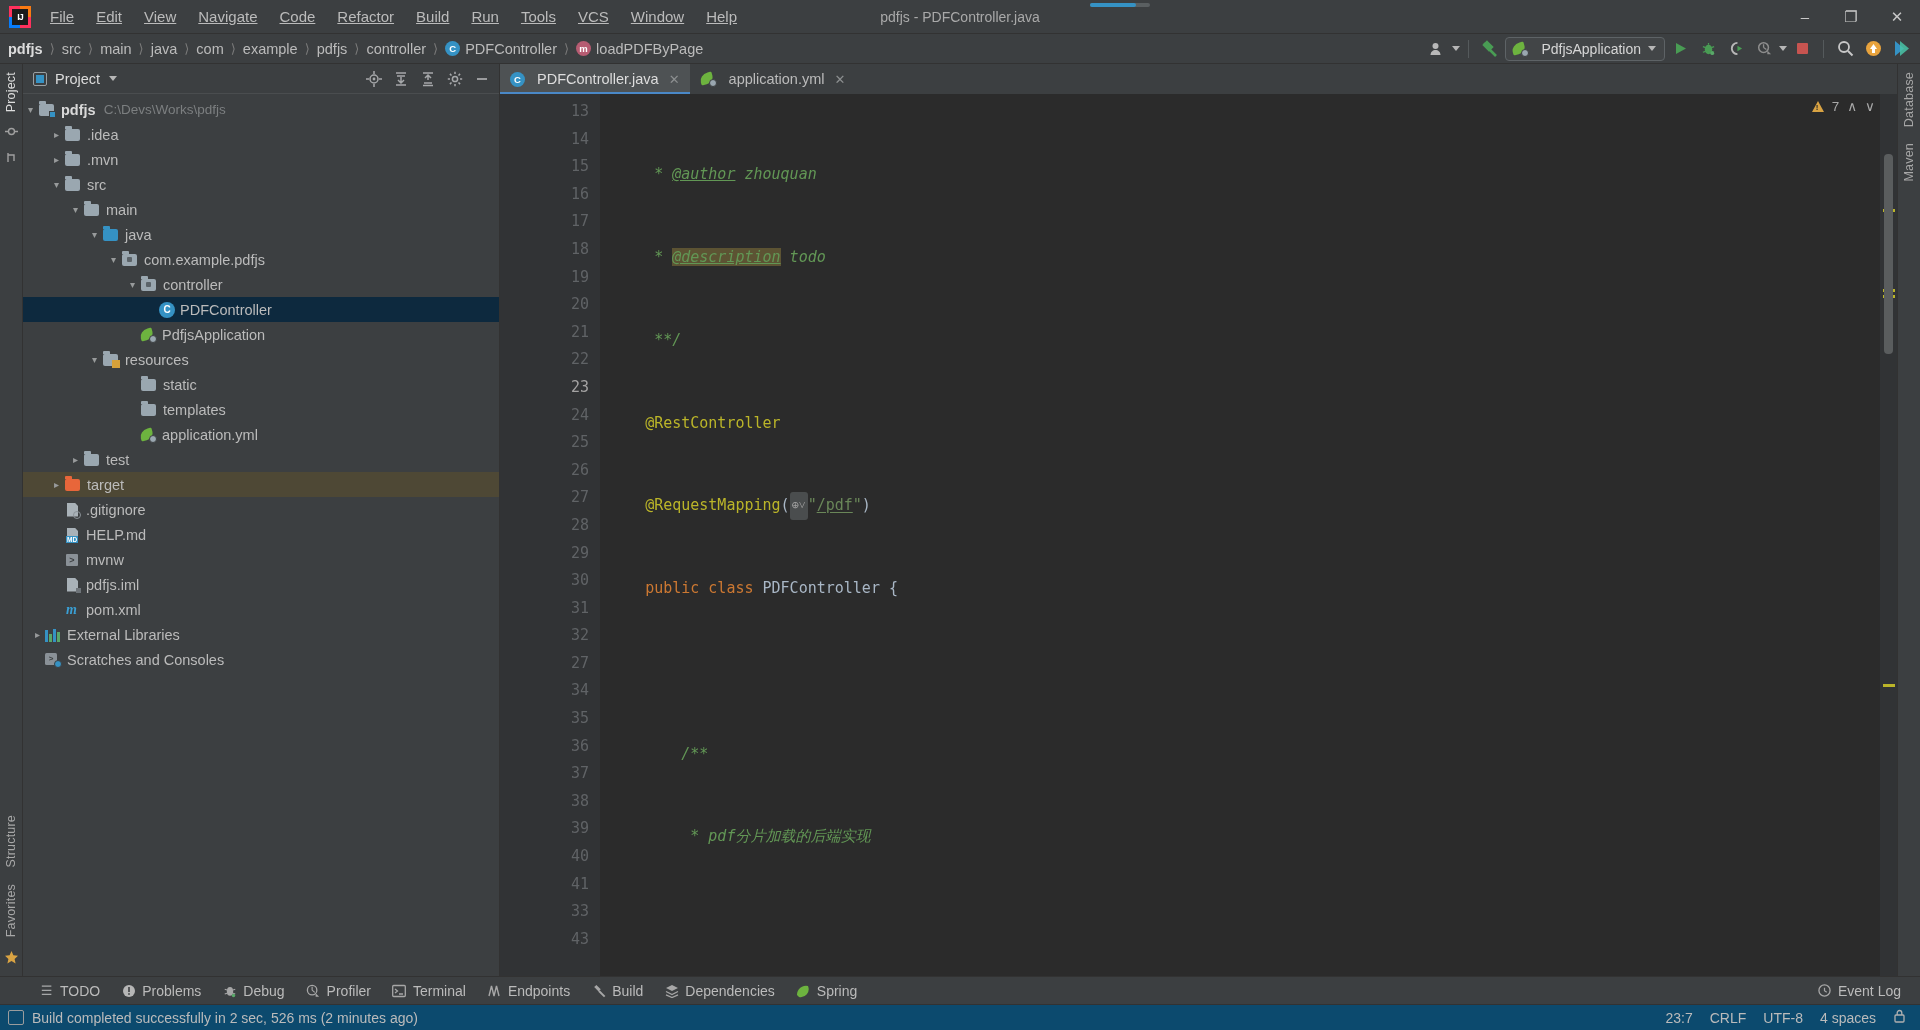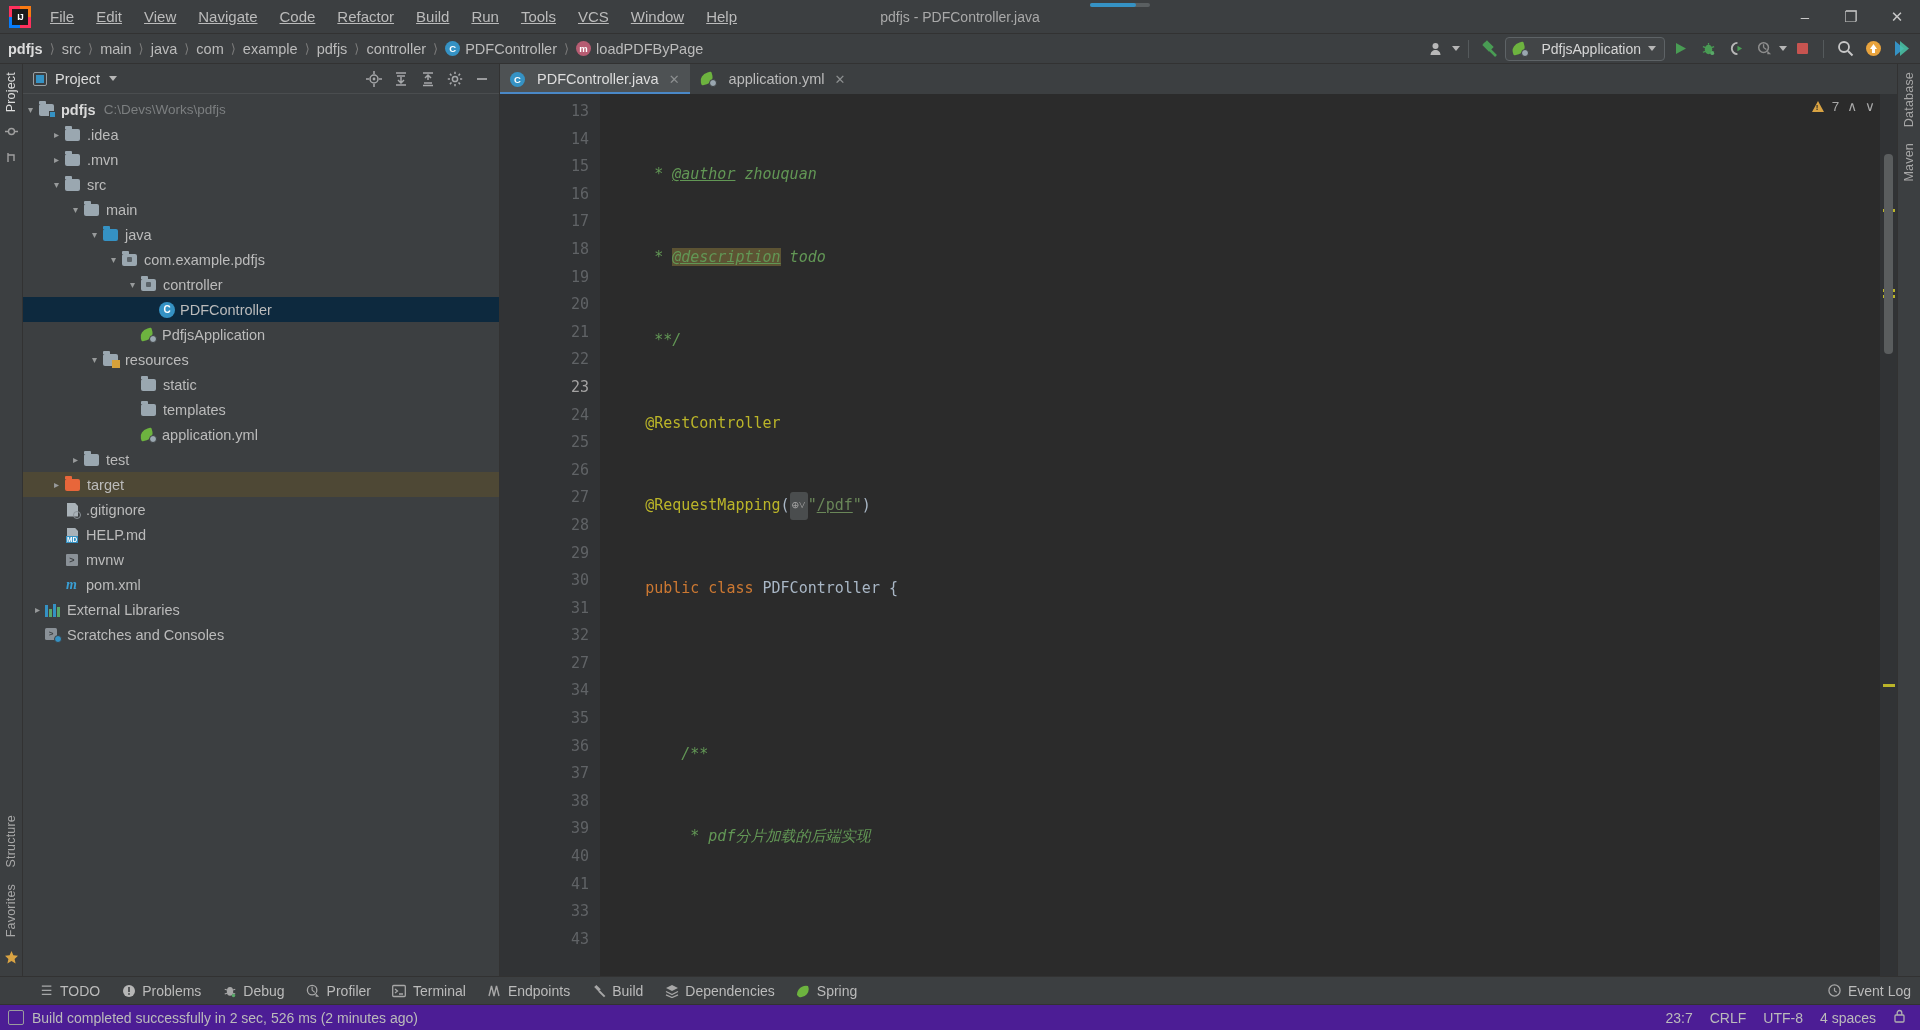--- a/index.html
+++ b/index.html
@@ -161,22 +161,22 @@
     font-size:13.5px;color:#a9a9a9;z-index:5;
   }
   .warn-tri{width:0;height:0;border-left:6px solid transparent;border-right:6px solid transparent;border-bottom:11px solid #d9a343;position:relative;}
   .warn-tri:after{content:"!";position:absolute;left:-2px;top:2px;font-size:8px;color:#2b2b2b;font-weight:bold;}
 
   
   .toolwin{height:28px;background:#3c3f41;display:flex;align-items:center;flex:none;
     border-top:1px solid #323232;padding-left:30px;gap:3px;}
   .tw{display:flex;align-items:center;gap:6px;padding:3px 9px;font-size:14px;color:#bbbbbb;border-radius:3px;}
   .tw .gi{width:15px;height:15px;display:flex;align-items:center;justify-content:center;color:#a5a7a8;font-size:13px;}
-  .tw-right{margin-left:auto;display:flex;align-items:flex-end;padding-right:0;gap:7px;}
-  .statusbar{height:26px;background:#4c1d95;display:flex;align-items:center;flex:none;
+  .tw-right{margin-left:auto;display:flex;align-items:flex-end;padding-right:10px;gap:7px;}
+  .statusbar{height:26px;background:#0c4a6e;display:flex;align-items:center;flex:none;
     font-size:14px;color:#bbbbbb;padding:0 8px;border-top:1px solid #323232;}
   .sb-ic{width:16px;height:15px;border:1.4px solid #9a9c9d;border-radius:2px;margin-right:8px;flex:none;}
   .sb-right{margin-left:auto;display:flex;align-items:center;gap:17px;padding-right:6px;}
 </style>
 </head>
 <body>
 
 <div class="app">
 
   <div class="menubar">
@@ -546,20 +546,27 @@
         </div>
 
         <div class="row" style="padding-left:41px;">
           <span class="file-ic">
               <span class="sh">&gt;</span>
             </span>
           <span class="fname">mvnw</span>
         </div>
 
 
+        <div class="row" style="padding-left:41px;">
+          <span class="file-ic">
+              <span class="pg"></span>
+              <span class="badge" style="position:absolute;right:-1px;bottom:0;width:5px;height:5px;background:#6e7479;"></span>
+            </span>
+          <span class="fname">pdfjs.iml</span>
+        </div>
 
         <div class="row" style="padding-left:41px;">
           <span class="file-ic">
               <span class="mlogo">m</span>
             </span>
           <span class="fname">pom.xml</span>
         </div>
 
         <div class="row" style="padding-left:7px;">
           <span class="arrow">▸</span>

